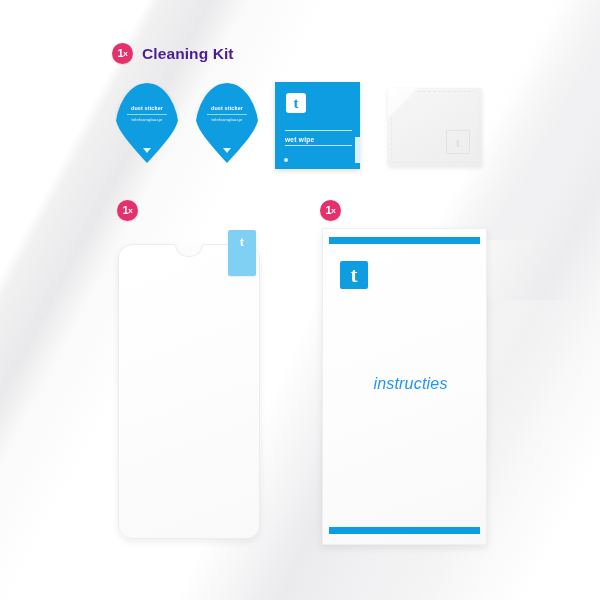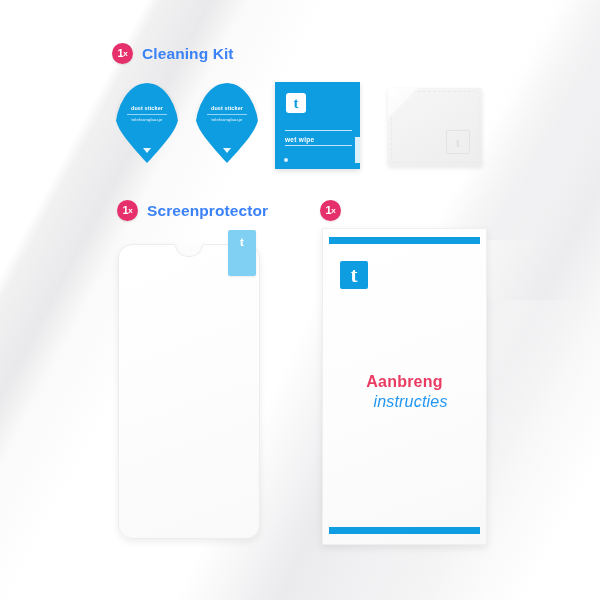--- a/index.html
+++ b/index.html
@@ -43,21 +43,21 @@
     width:21px;height:21px;border-radius:50%;
     background:#e5306b;
     color:#fff;
     display:flex;align-items:center;justify-content:center;
     font-size:11px;font-weight:bold;letter-spacing:-.3px;
     line-height:1;
     box-shadow:0 1px 2px rgba(0,0,0,.12);
   }
   .badge .x{font-size:8px;}
   .heading-label{
-    font-size:15.5px;font-weight:bold;color:#3b82f6;letter-spacing:.1px;
+    font-size:15.5px;font-weight:bold;color:#4c1d95;letter-spacing:.1px;
   }
 
   
   .sticker{
     position:absolute;width:64px;height:80px;
     background:#0d9de0;
     border-radius:50% 50% 50% 50% / 62% 62% 38% 38%;
     clip-path: path("M32 80 C 10 56, 0 44, 0 30 A 32 30 0 0 1 64 30 C 64 44, 54 56, 32 80 Z");
     filter:drop-shadow(0 2px 3px rgba(0,0,0,.10));
     display:flex;flex-direction:column;align-items:center;
@@ -250,21 +250,20 @@
     <div class="cloth-logo">
       <span>t</span>
     </div>
   </div>
 
   <div class="heading" style="left:117px;top:200px;">
     <div class="badge">
       <span>1</span>
         <span class="x">x</span>
     </div>
-    <div class="heading-label">Screenprotector</div>
   </div>
 
   <div class="protector" style="left:118px;top:244px;width:140px;height:293px;">
     <div class="protector-notch"></div>
   </div>
   <div class="tab" style="left:228px;top:230px;">
     <span>t</span>
   </div>
 
   <div class="heading" style="left:320px;top:200px;">
@@ -273,19 +272,18 @@
         <span class="x">x</span>
     </div>
   </div>
 
   <div class="leaflet" style="left:322px;top:228px;width:163px;height:315px;">
     <div class="leaflet-bar-top"></div>
     <div class="leaflet-logo">
       <span>t</span>
     </div>
     <div class="leaflet-title">
-      <span class="lt-1">Aanbreng</span>
       <span class="lt-2">instructies</span>
     </div>
     <div class="leaflet-bar-bottom"></div>
   </div>
 
 </div>
 
 </body></html>

